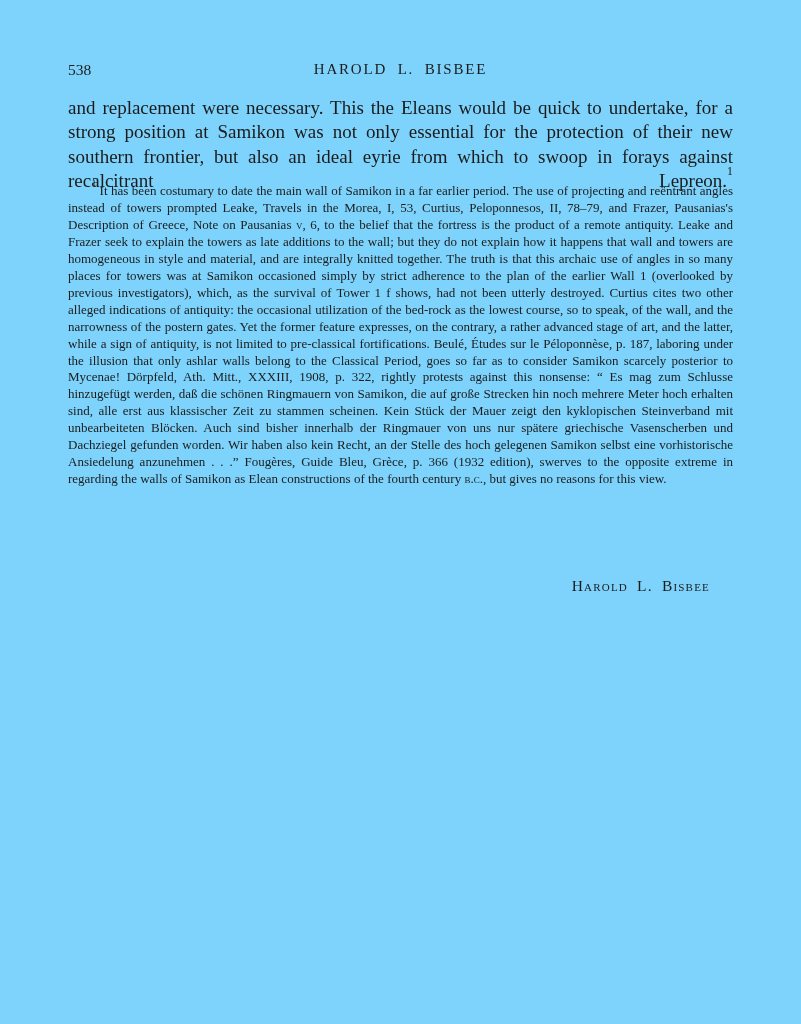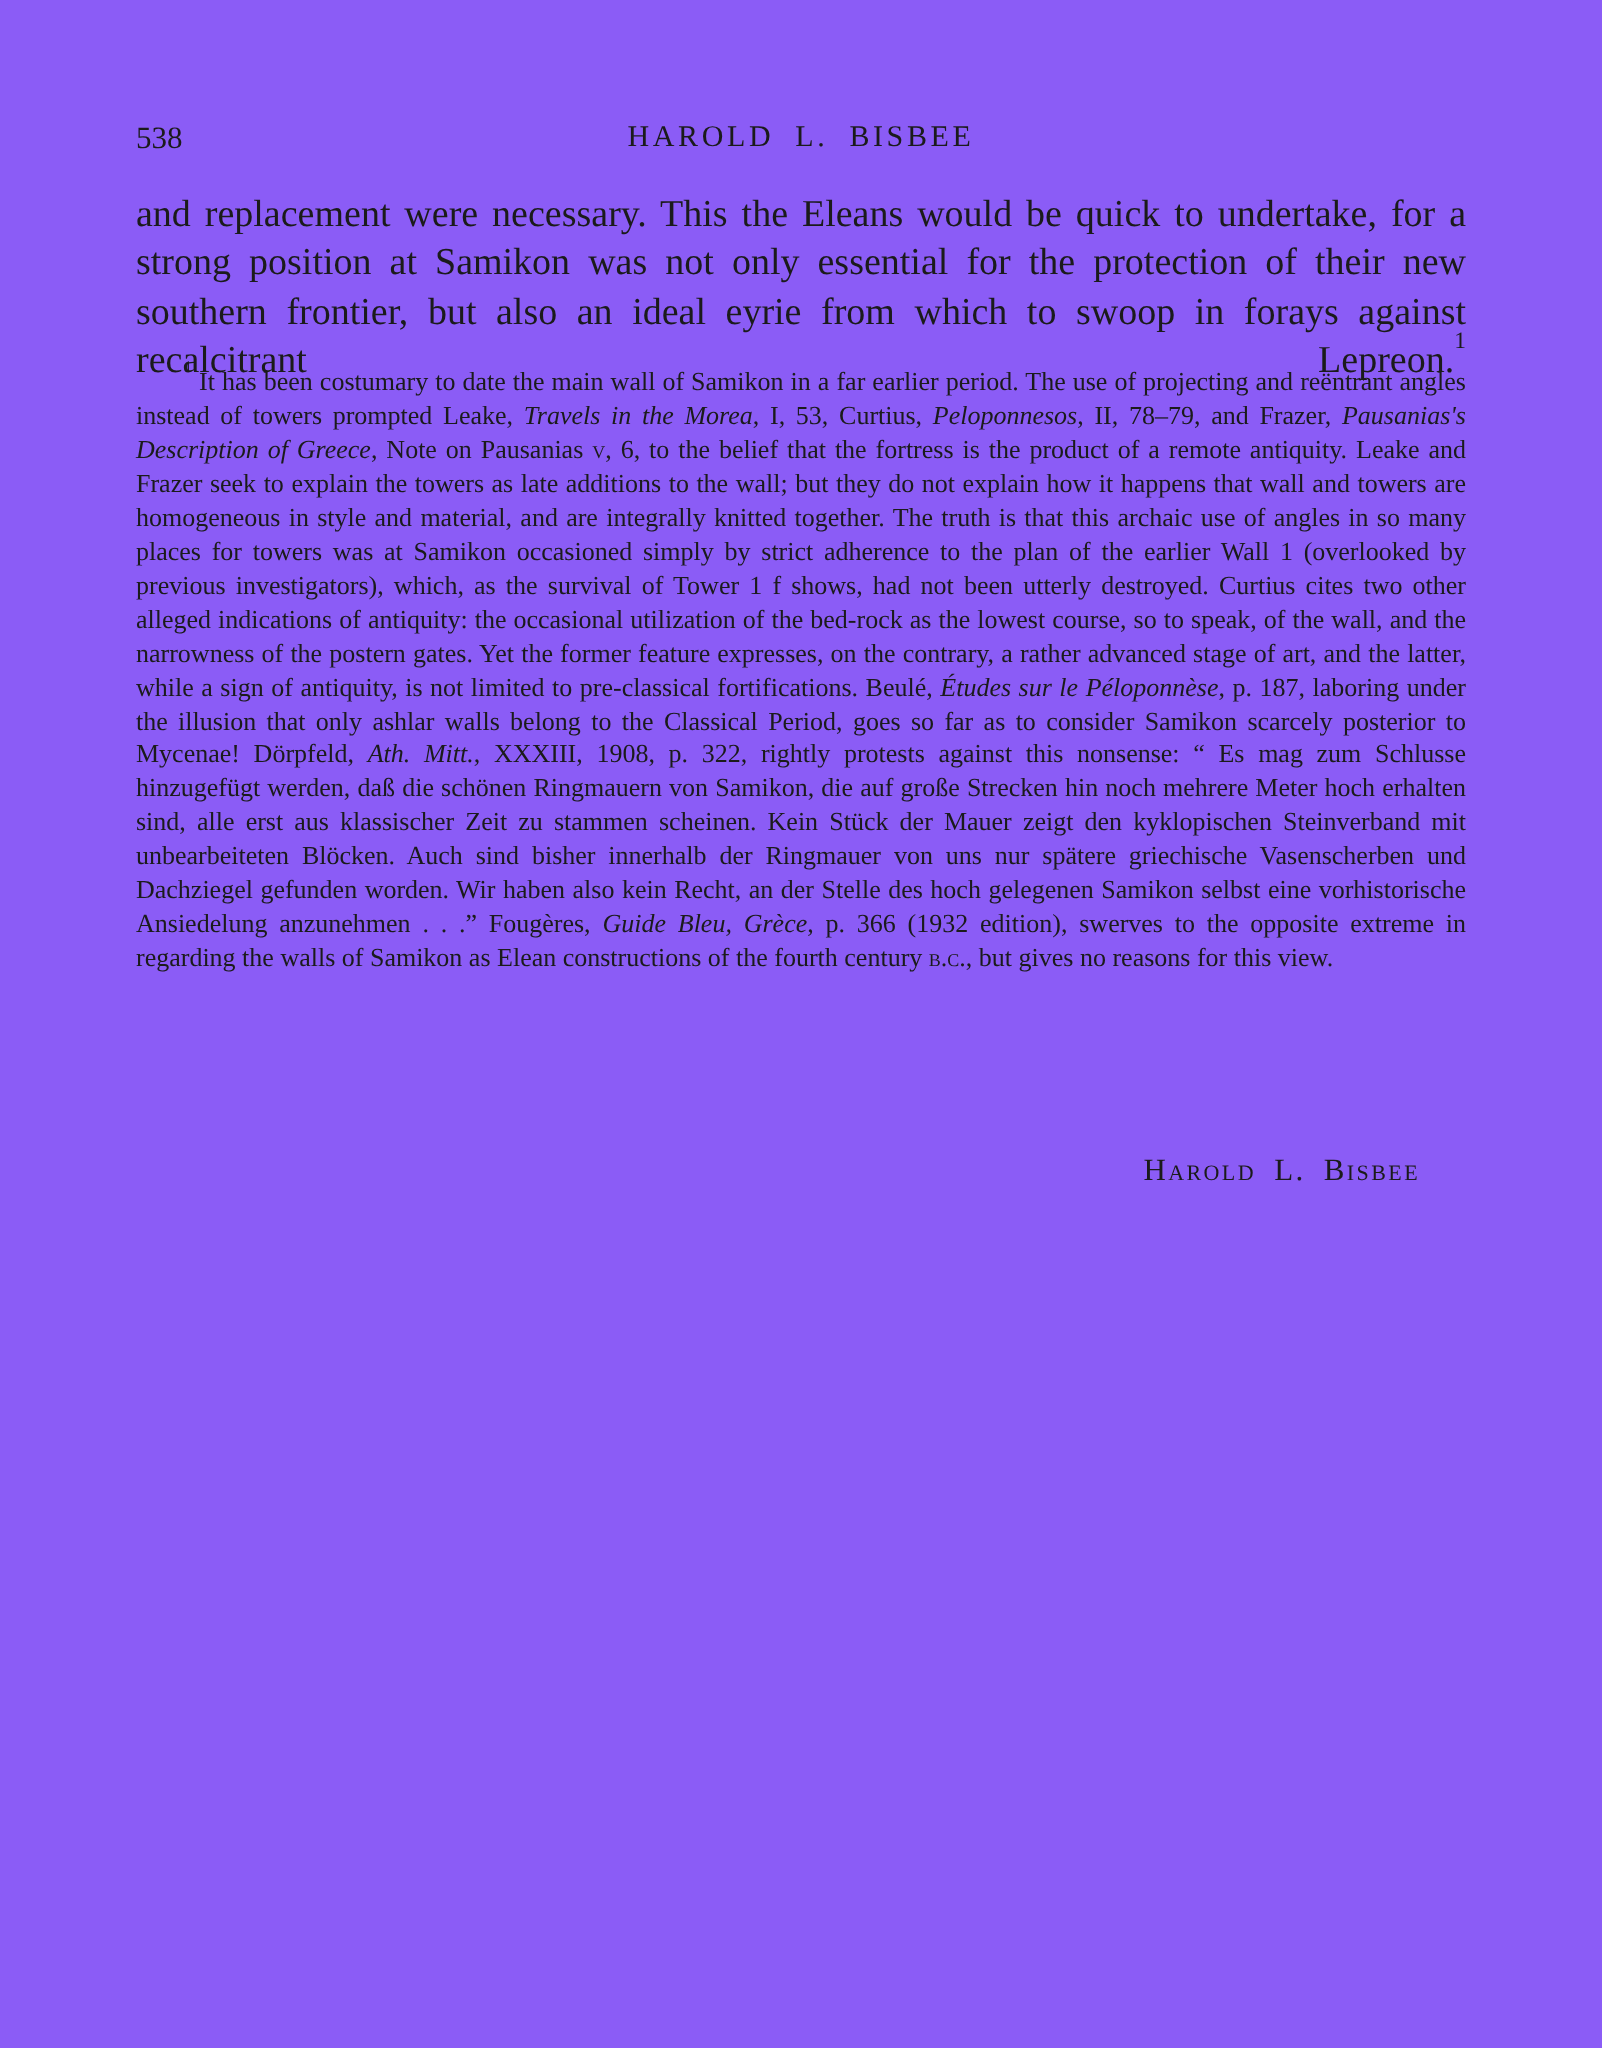--- a/index.html
+++ b/index.html
@@ -1,20 +1,20 @@
 <!DOCTYPE html>
 <html><head>
 <meta charset="utf-8">
 <style>
   html, body { margin: 0; padding: 0; background: #ffffff; }
   .page {
     position: relative;
     width: 801px;
     height: 1024px;
-    background: #8b5cf6;
+    background: #7dd3fc;
     overflow: hidden;
     font-family: "Liberation Serif", "DejaVu Serif", serif;
     color: #1b1b1b;
   }
   .running-header {
     position: absolute;
     top: 61px;
     left: 68px;
     width: 665px;
     height: 20px;
@@ -57,21 +57,21 @@
     position: absolute;
     top: 183px;
     left: 68px;
     width: 665px;
     margin: 0;
     font-size: 13px;
     line-height: 16.95px;
     text-align: justify;
     text-indent: 24px;
   }
-  .footnote .it { font-style: italic; }
+  .footnote .it { }
   .footnote .sc { font-variant: small-caps; }
   .signature {
     position: absolute;
     top: 577px;
     right: 91px;
     font-size: 15.5px;
     font-variant: small-caps;
     letter-spacing: 1.2px;
     word-spacing: 4px;
   }

